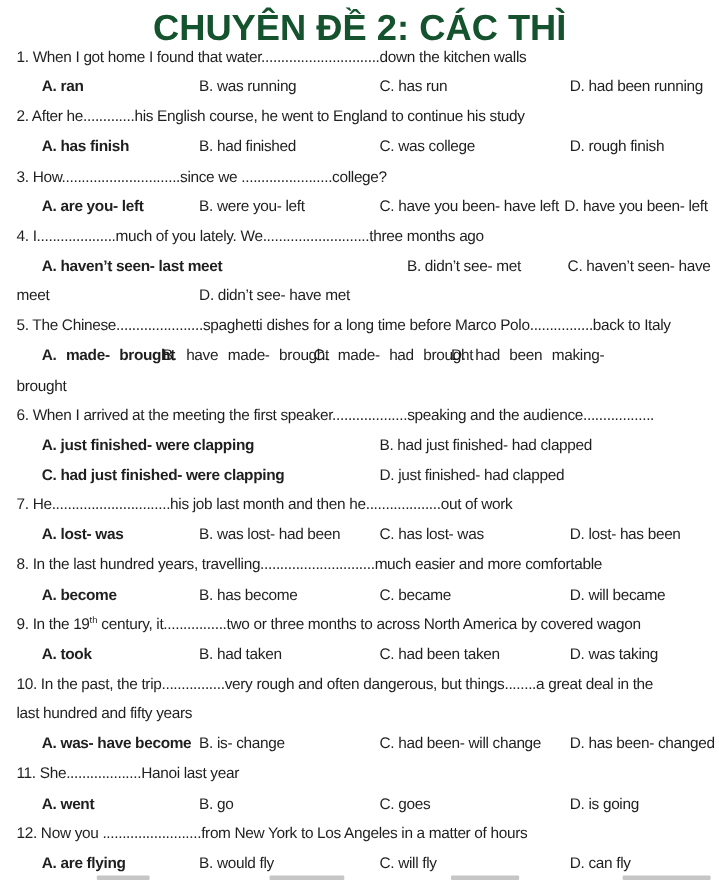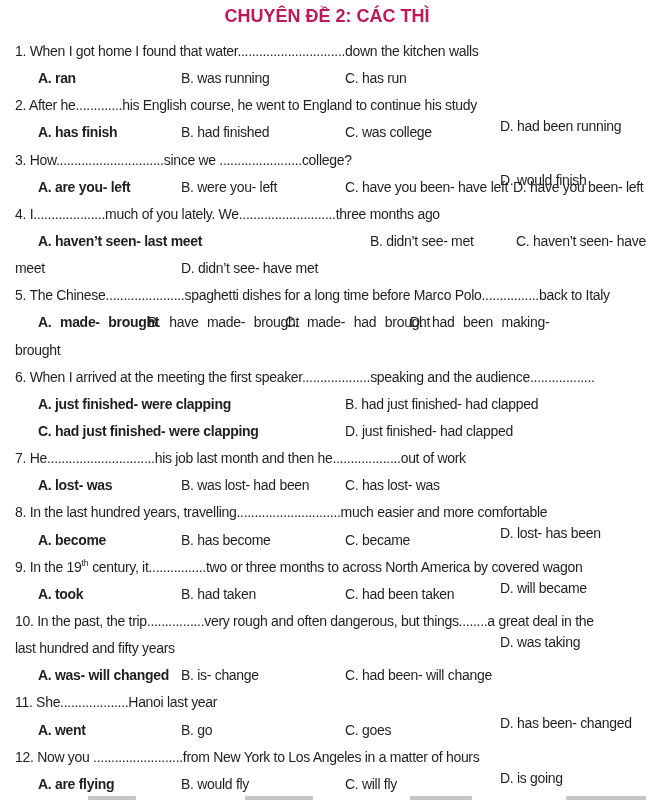--- a/index.html
+++ b/index.html
@@ -13,34 +13,34 @@
     font-size: 14px;
     letter-spacing: -0.3px;
     color: #1f1f1f;
   }
   .title {
     position: absolute;
     top: 6px;
     left: 0;
     width: 100%;
     text-align: center;
-    font-size: 18px;
+    font-size: 33px;
     font-weight: 700;
     letter-spacing: 0;
-    color: #be185d;
+    color: #14532d;
   }
   .rows { position: absolute; top: 38px; left: 0; width: 524px; }
   .row { position: relative; height: 27.15px; line-height: 27.15px; }
   .row > span { position: absolute; top: 0; white-space: nowrap; }
   .qx  { left: 15px; }
   .m15 { left: 15px; }
   .ca  { left: 38px; font-weight: bold; }
   .cb  { left: 181px; }
   .cc  { left: 345px; }
-  .cd  { left: 500px; margin-top: 48px; }
+  .cd  { left: 518px; }
   .cd3 { left: 513px; }
   .b370 { left: 370px; }
   .c516 { left: 516px; }
   .b148 { left: 148px; }
   .c285 { left: 285px; }
   .d410 { left: 410px; }
   .c345 { left: 345px; }
   .just > span { word-spacing: 5px; }
   sup { font-size: 8.5px; vertical-align: super; letter-spacing: 0; line-height: 0; }
   .cutoff { position: absolute; top: 796px; height: 3.5px; background: #a8a8a8; opacity: 0.65; border-radius: 1px; }
@@ -67,21 +67,21 @@
       <span class="cd">D. had been running</span>
     </div>
 
     <div class="row q">
       <span class="qx">2. After he.............his English course, he went to England to continue his study</span>
     </div>
     <div class="row ans">
       <span class="ca">A. has finish</span>
       <span class="cb">B. had finished</span>
       <span class="cc">C. was college</span>
-      <span class="cd">D. would finish</span>
+      <span class="cd">D. rough finish</span>
     </div>
 
     <div class="row q">
       <span class="qx">3. How..............................since we .......................college?</span>
     </div>
     <div class="row ans">
       <span class="ca">A. are you- left</span>
       <span class="cb">B. were you- left</span>
       <span class="cc">C. have you been- have left</span>
       <span class="cd3">D. have you been- left</span>
@@ -157,21 +157,21 @@
       <span class="cd">D. was taking</span>
     </div>
 
     <div class="row q">
       <span class="qx">10. In the past, the trip................very rough and often dangerous, but things........a great deal in the</span>
     </div>
     <div class="row q">
       <span class="qx">last hundred and fifty years</span>
     </div>
     <div class="row ans">
-      <span class="ca">A. was- will changed</span>
+      <span class="ca">A. was- have become</span>
       <span class="cb">B. is- change</span>
       <span class="cc">C. had been- will change</span>
       <span class="cd">D. has been- changed</span>
     </div>
 
     <div class="row q">
       <span class="qx">11. She...................Hanoi last year</span>
     </div>
     <div class="row ans">
       <span class="ca">A. went</span>

